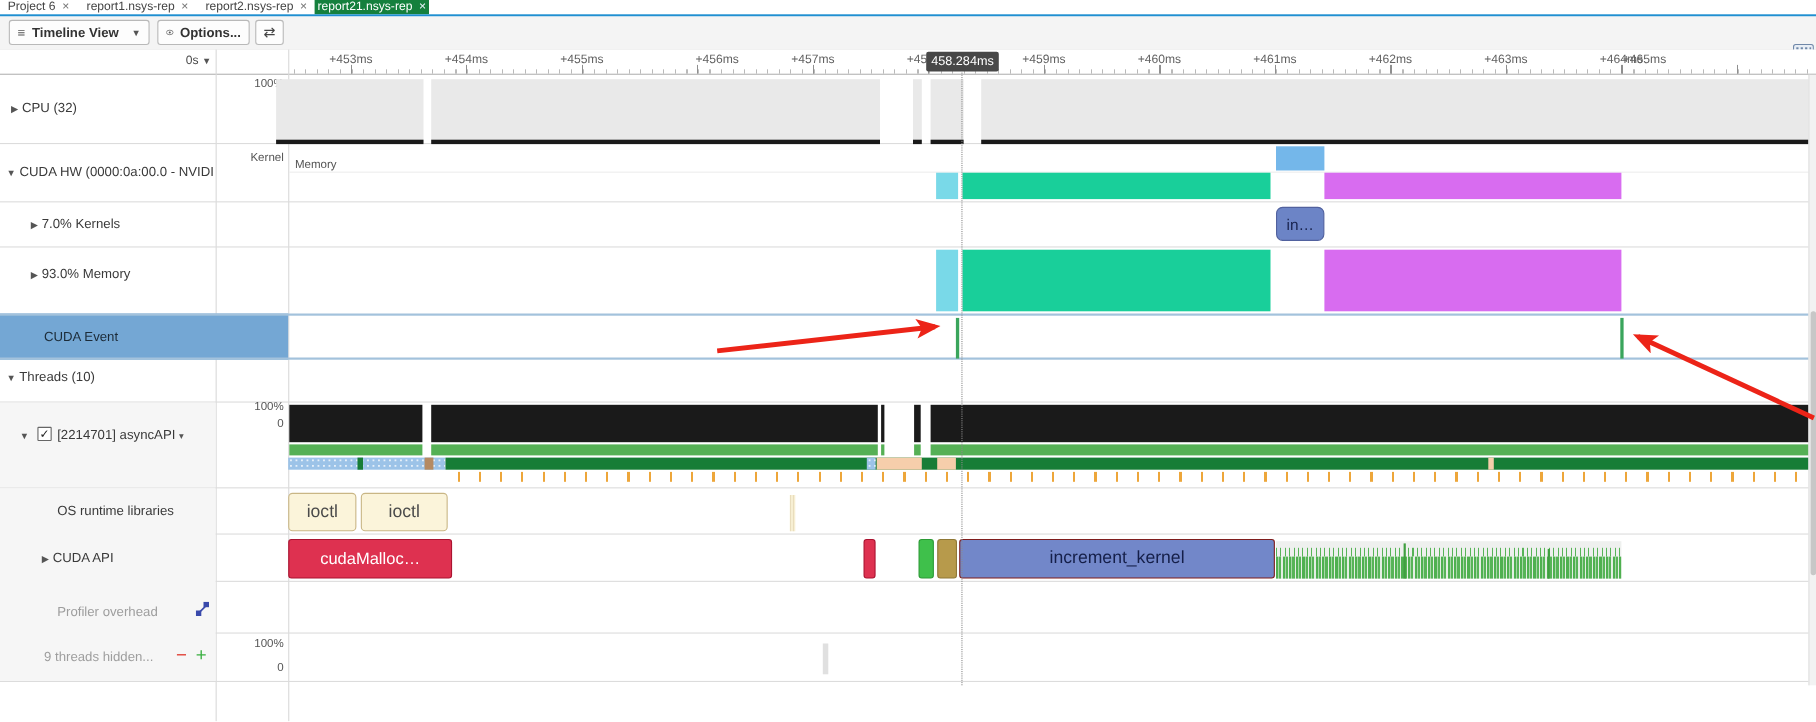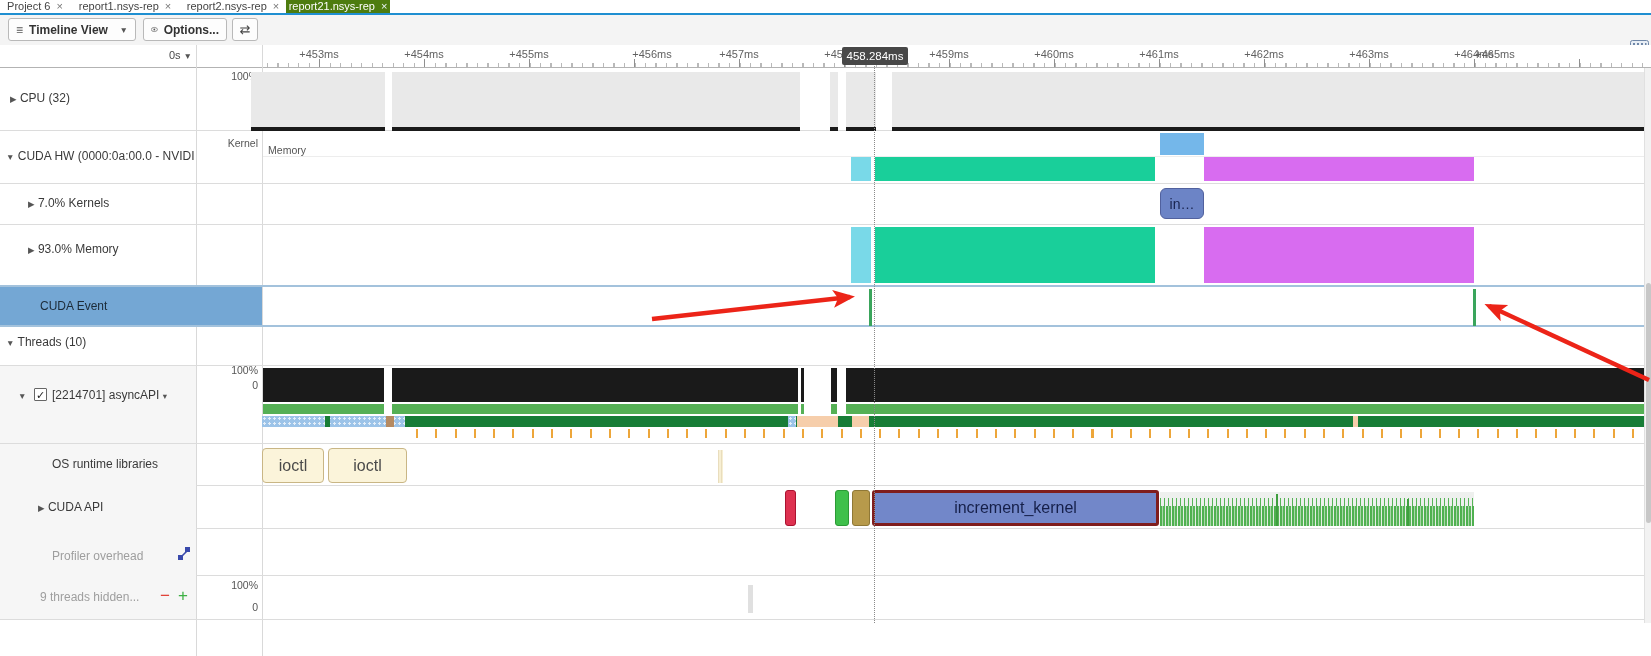--- a/index.html
+++ b/index.html
@@ -3,21 +3,21 @@
 <meta charset="utf-8">
 <style>
   html,body{margin:0;padding:0;background:#fff;}
   #app{position:relative;width:1651px;height:656px;overflow:hidden;
        font-family:"Liberation Sans",sans-serif;color:#3a3a3a;background:#fff;}
   .abs{position:absolute;}
   
   .tab{position:absolute;top:0;height:15px;display:flex;align-items:flex-start;justify-content:center;
        gap:6px;font-size:11px;color:#444;white-space:nowrap;overflow:hidden;cursor:pointer;}
   .tab .x{color:#777;font-size:11px;}
-  .tab.active{background:#4d7c0f;color:#fff;}
+  .tab.active{background:#15803d;color:#fff;}
   .tab.active .x{color:#eaf4fb;}
   .tabline{position:absolute;left:0;top:13px;width:1651px;height:2px;background:#1f8fd1;}
   
   .toolbar{position:absolute;left:0;top:15px;width:1651px;height:30px;background:#f4f4f4;
            border-bottom:1px solid #cfcfcf;}
   .tbtn{position:absolute;top:3px;height:23px;background:#fdfdfd;border:1px solid #b9b9b9;
         border-radius:3px;display:flex;align-items:center;gap:6px;padding:0 7px;box-sizing:border-box;
         font-size:12px;color:#333;cursor:pointer;}
   .glyph{color:#555;}
   
@@ -262,24 +262,27 @@
   <div class="orangeticks" style="left:416px;top:429px;width:1235px;height:9px;"></div>
 
   <div class="bar" style="left:262px;top:448px;width:62px;height:35px;background:#fbf4da;border:1px solid #c9b685;border-radius:4px;font-size:16px;color:#4a4a4a;">
     <div class="bartext">ioctl</div>
   </div>
   <div class="bar" style="left:328px;top:448px;width:79px;height:35px;background:#fbf4da;border:1px solid #c9b685;border-radius:4px;font-size:16px;color:#4a4a4a;">
     <div class="bartext">ioctl</div>
   </div>
   <div class="bar" style="left:718px;top:450px;width:5px;height:33px;background:repeating-linear-gradient(90deg,#e9ddbd 0 1px,#f7efd3 1px 3px);"></div>
 
+  <div class="bar" style="left:262px;top:490px;width:149px;height:36px;background:#de3150;border:1px solid #aa1330;border-radius:3px;color:#fff;font-size:15px;">
+    <div class="bartext">cudaMalloc…</div>
+  </div>
   <div class="bar" style="left:785px;top:490px;width:11px;height:36px;background:#de3150;border:1px solid #aa1330;border-radius:3px;"></div>
   <div class="bar" style="left:835px;top:490px;width:14px;height:36px;background:#3fc04b;border:1px solid #2c9a36;border-radius:3px;"></div>
   <div class="bar" style="left:852px;top:490px;width:18px;height:36px;background:#b79a4b;border:1px solid #8f7836;border-radius:3px;"></div>
-  <div class="bar" style="left:872px;top:490px;width:287px;height:36px;background:#7287c9;border:3px solid #7f1d1d;border-radius:3px;color:#151f49;font-size:16px;">
+  <div class="bar" style="left:872px;top:490px;width:287px;height:36px;background:#7287c9;border:1px solid #7f1d1d;border-radius:3px;color:#151f49;font-size:16px;">
     <div class="bartext">increment_kernel</div>
   </div>
   <div class="bar" style="left:1160px;top:492px;width:314px;height:34px;background:#eef0ee;"></div>
   <div class="jagtop" style="left:1160px;top:498px;width:314px;height:8px;"></div>
   <div class="jagbase" style="left:1160px;top:506px;width:314px;height:20px;"></div>
   <div class="bar" style="left:1276px;top:494px;width:2px;height:32px;background:#3f9f3f;"></div>
   <div class="bar" style="left:1407px;top:499px;width:2px;height:27px;background:#3f9f3f;"></div>
 
   <div class="bar" style="left:748px;top:585px;width:5px;height:28px;background:#e0e0e0;"></div>
 

